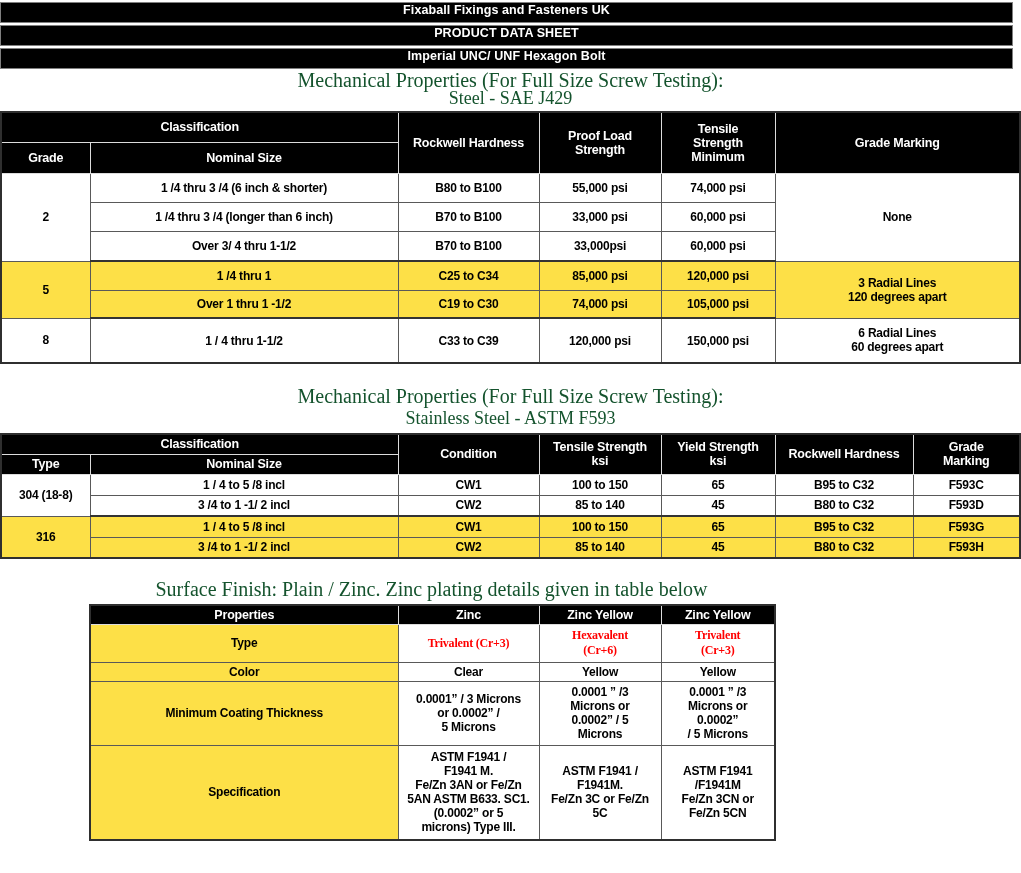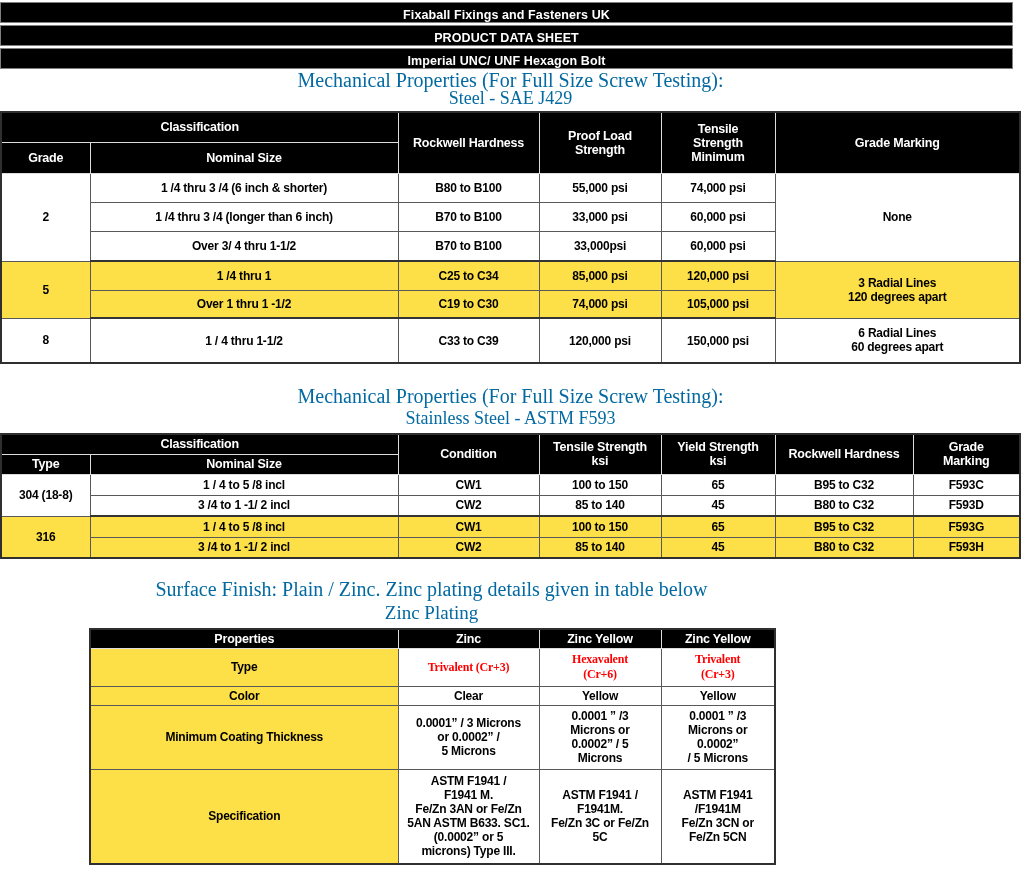--- a/index.html
+++ b/index.html
@@ -4,26 +4,26 @@
 <style>
   html,body { margin:0; padding:0; background:#ffffff; }
   body { width:1021px; font-family:"Liberation Sans", sans-serif; color:#000; }
   .page { width:1021px; }
 
   
   .bars { padding-top:2px; }
   .bar {
     width:1011px; height:19px; background:#000;
     border:1px solid #7f7f7f; margin:0 0 2px 0;
-    display:flex; align-items:flex-end; justify-content:center;
+    display:flex; align-items:flex-start; justify-content:center;
     color:#fff; font-weight:bold; font-size:12.5px; letter-spacing:0.1px;
   }
 
   
-  .sheet-title { text-align:center; font-family:"Liberation Serif", serif; color:#0369a1; }
+  .sheet-title { text-align:center; font-family:"Liberation Serif", serif; color:#14532d; }
   .title-main { font-size:20px; line-height:19px; }
   .title-sub  { font-size:18px; line-height:17px; }
   .mt-title2  { margin-top:21px; }
   .mt-title2 .title-main, .mt-title2 .title-sub { line-height:22px; }
   .mt-title3  { margin-top:18px; width:685px; margin-left:89px; }
   .mt-title3 .title-main { font-size:20px; line-height:24px; }
   .mt-title3 .title-sub  { font-size:19px; line-height:24px; }
 
   
   table { border-collapse:collapse; table-layout:fixed; border:2px solid #2f2f2f; margin:0; }
@@ -203,21 +203,20 @@
       <td class="shaded">85 to 140</td>
       <td class="shaded">45</td>
       <td class="shaded">B80 to C32</td>
       <td class="shaded">F593H</td>
     </tr>
   </tbody>
     </table>
 
   <div class="sheet-title mt-title3">
     <div class="title-main">Surface Finish: Plain / Zinc. Zinc plating details given in table below</div>
-    <div class="title-sub">Zinc Plating</div>
   </div>
 
   <table class="t3">
     <colgroup>
       <col style="width:308px">
         <col style="width:141px">
         <col style="width:122px">
         <col style="width:114px">
     </colgroup>
     <tbody>

